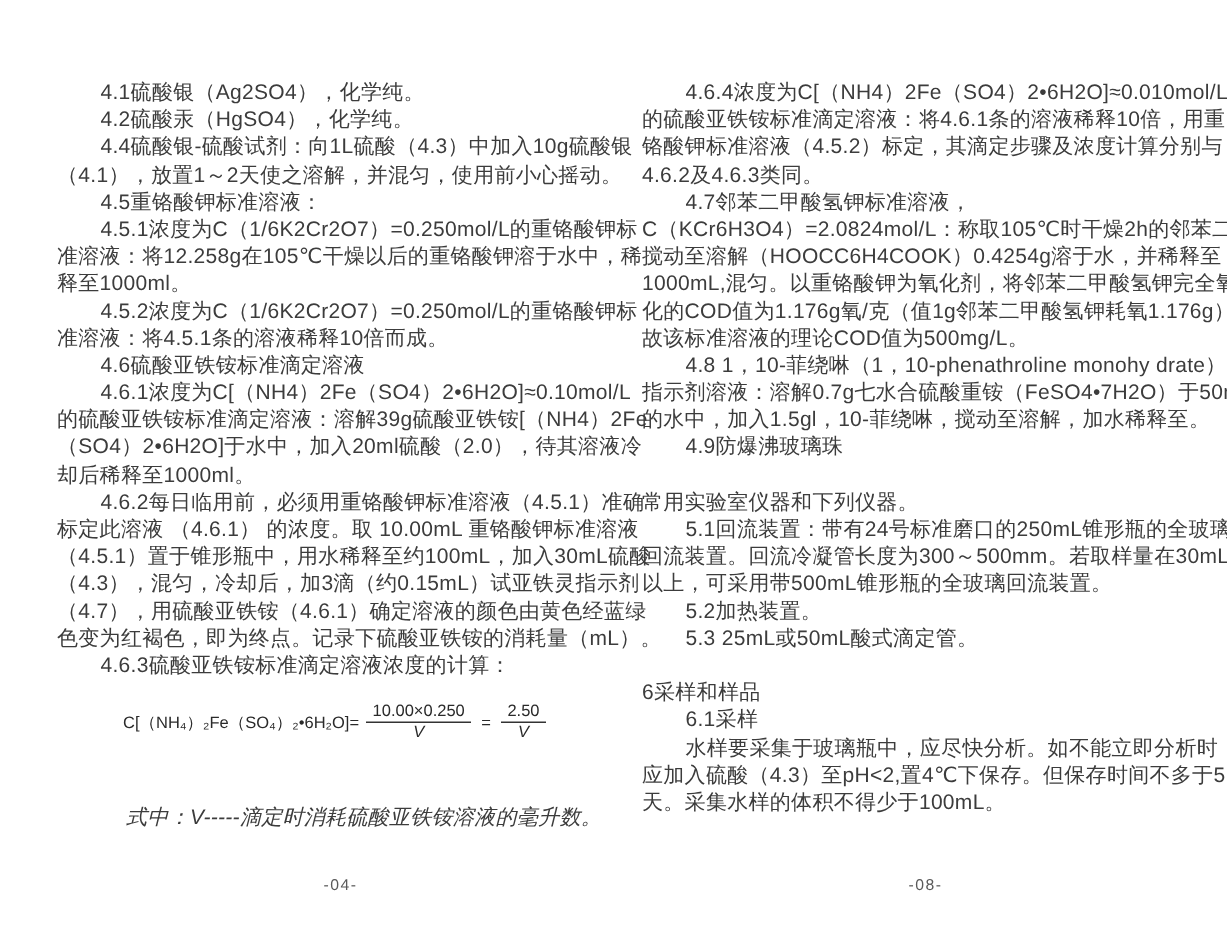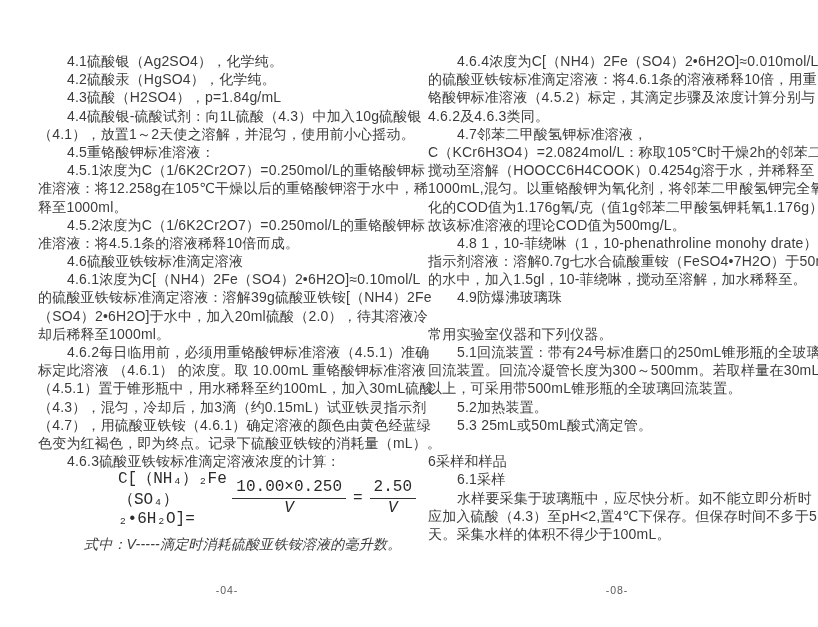--- a/index.html
+++ b/index.html
@@ -19,40 +19,39 @@
   .tline{
     font-size:14px;line-height:18.2px;height:18.2px;
     white-space:nowrap;letter-spacing:0.2px;
   }
   .ind2{padding-left:29px;}
   .ind3{padding-left:46px;}
   .blank{height:18.2px;}
   .formula-row{
     position:absolute;top:468px;left:44px;
     display:flex;align-items:center;gap:5px;
-    font-family:Liberation Mono, monospace;
-    font-size:16px;color:#2a2a2a;margin-left:36px;
+    font-family:Liberation Sans, sans-serif;
+    font-size:11px;color:#2a2a2a;
   }
   .frac{display:inline-flex;flex-direction:column;align-items:flex-start;line-height:1.2;}
   .frac .num{padding:0 4px;}
   .frac .den{border-top:1px solid #333;font-style:italic;align-self:stretch;text-align:center;padding:0 4px;}
   .f-eq{padding:0 2px;}
   .footer{
     position:absolute;top:584px;left:0;width:100%;text-align:center;
     font-size:10.5px;color:#5a5a5a;letter-spacing:1px;
   }
 </style>
 </head>
 <body>
 
 <div class="page page-left">
   <div class="pbody body-top">
       <div class="tline ind2">4.1硫酸银（Ag2SO4），化学纯。</div>
       <div class="tline ind2">4.2硫酸汞（HgSO4），化学纯。</div>
-      <div class="tline ind2">4.3硫酸（H2SO4），p=1.84g/mL</div>
       <div class="tline ind2">4.4硫酸银-硫酸试剂：向1L硫酸（4.3）中加入10g硫酸银</div>
       <div class="tline">（4.1），放置1～2天使之溶解，并混匀，使用前小心摇动。</div>
       <div class="tline ind2">4.5重铬酸钾标准溶液：</div>
       <div class="tline ind2">4.5.1浓度为C（1/6K2Cr2O7）=0.250mol/L的重铬酸钾标</div>
       <div class="tline">准溶液：将12.258g在105℃干燥以后的重铬酸钾溶于水中，稀</div>
       <div class="tline">释至1000ml。</div>
       <div class="tline ind2">4.5.2浓度为C（1/6K2Cr2O7）=0.250mol/L的重铬酸钾标</div>
       <div class="tline">准溶液：将4.5.1条的溶液稀释10倍而成。</div>
       <div class="tline ind2">4.6硫酸亚铁铵标准滴定溶液</div>
       <div class="tline ind2">4.6.1浓度为C[（NH4）2Fe（SO4）2•6H2O]≈0.10mol/L</div>

